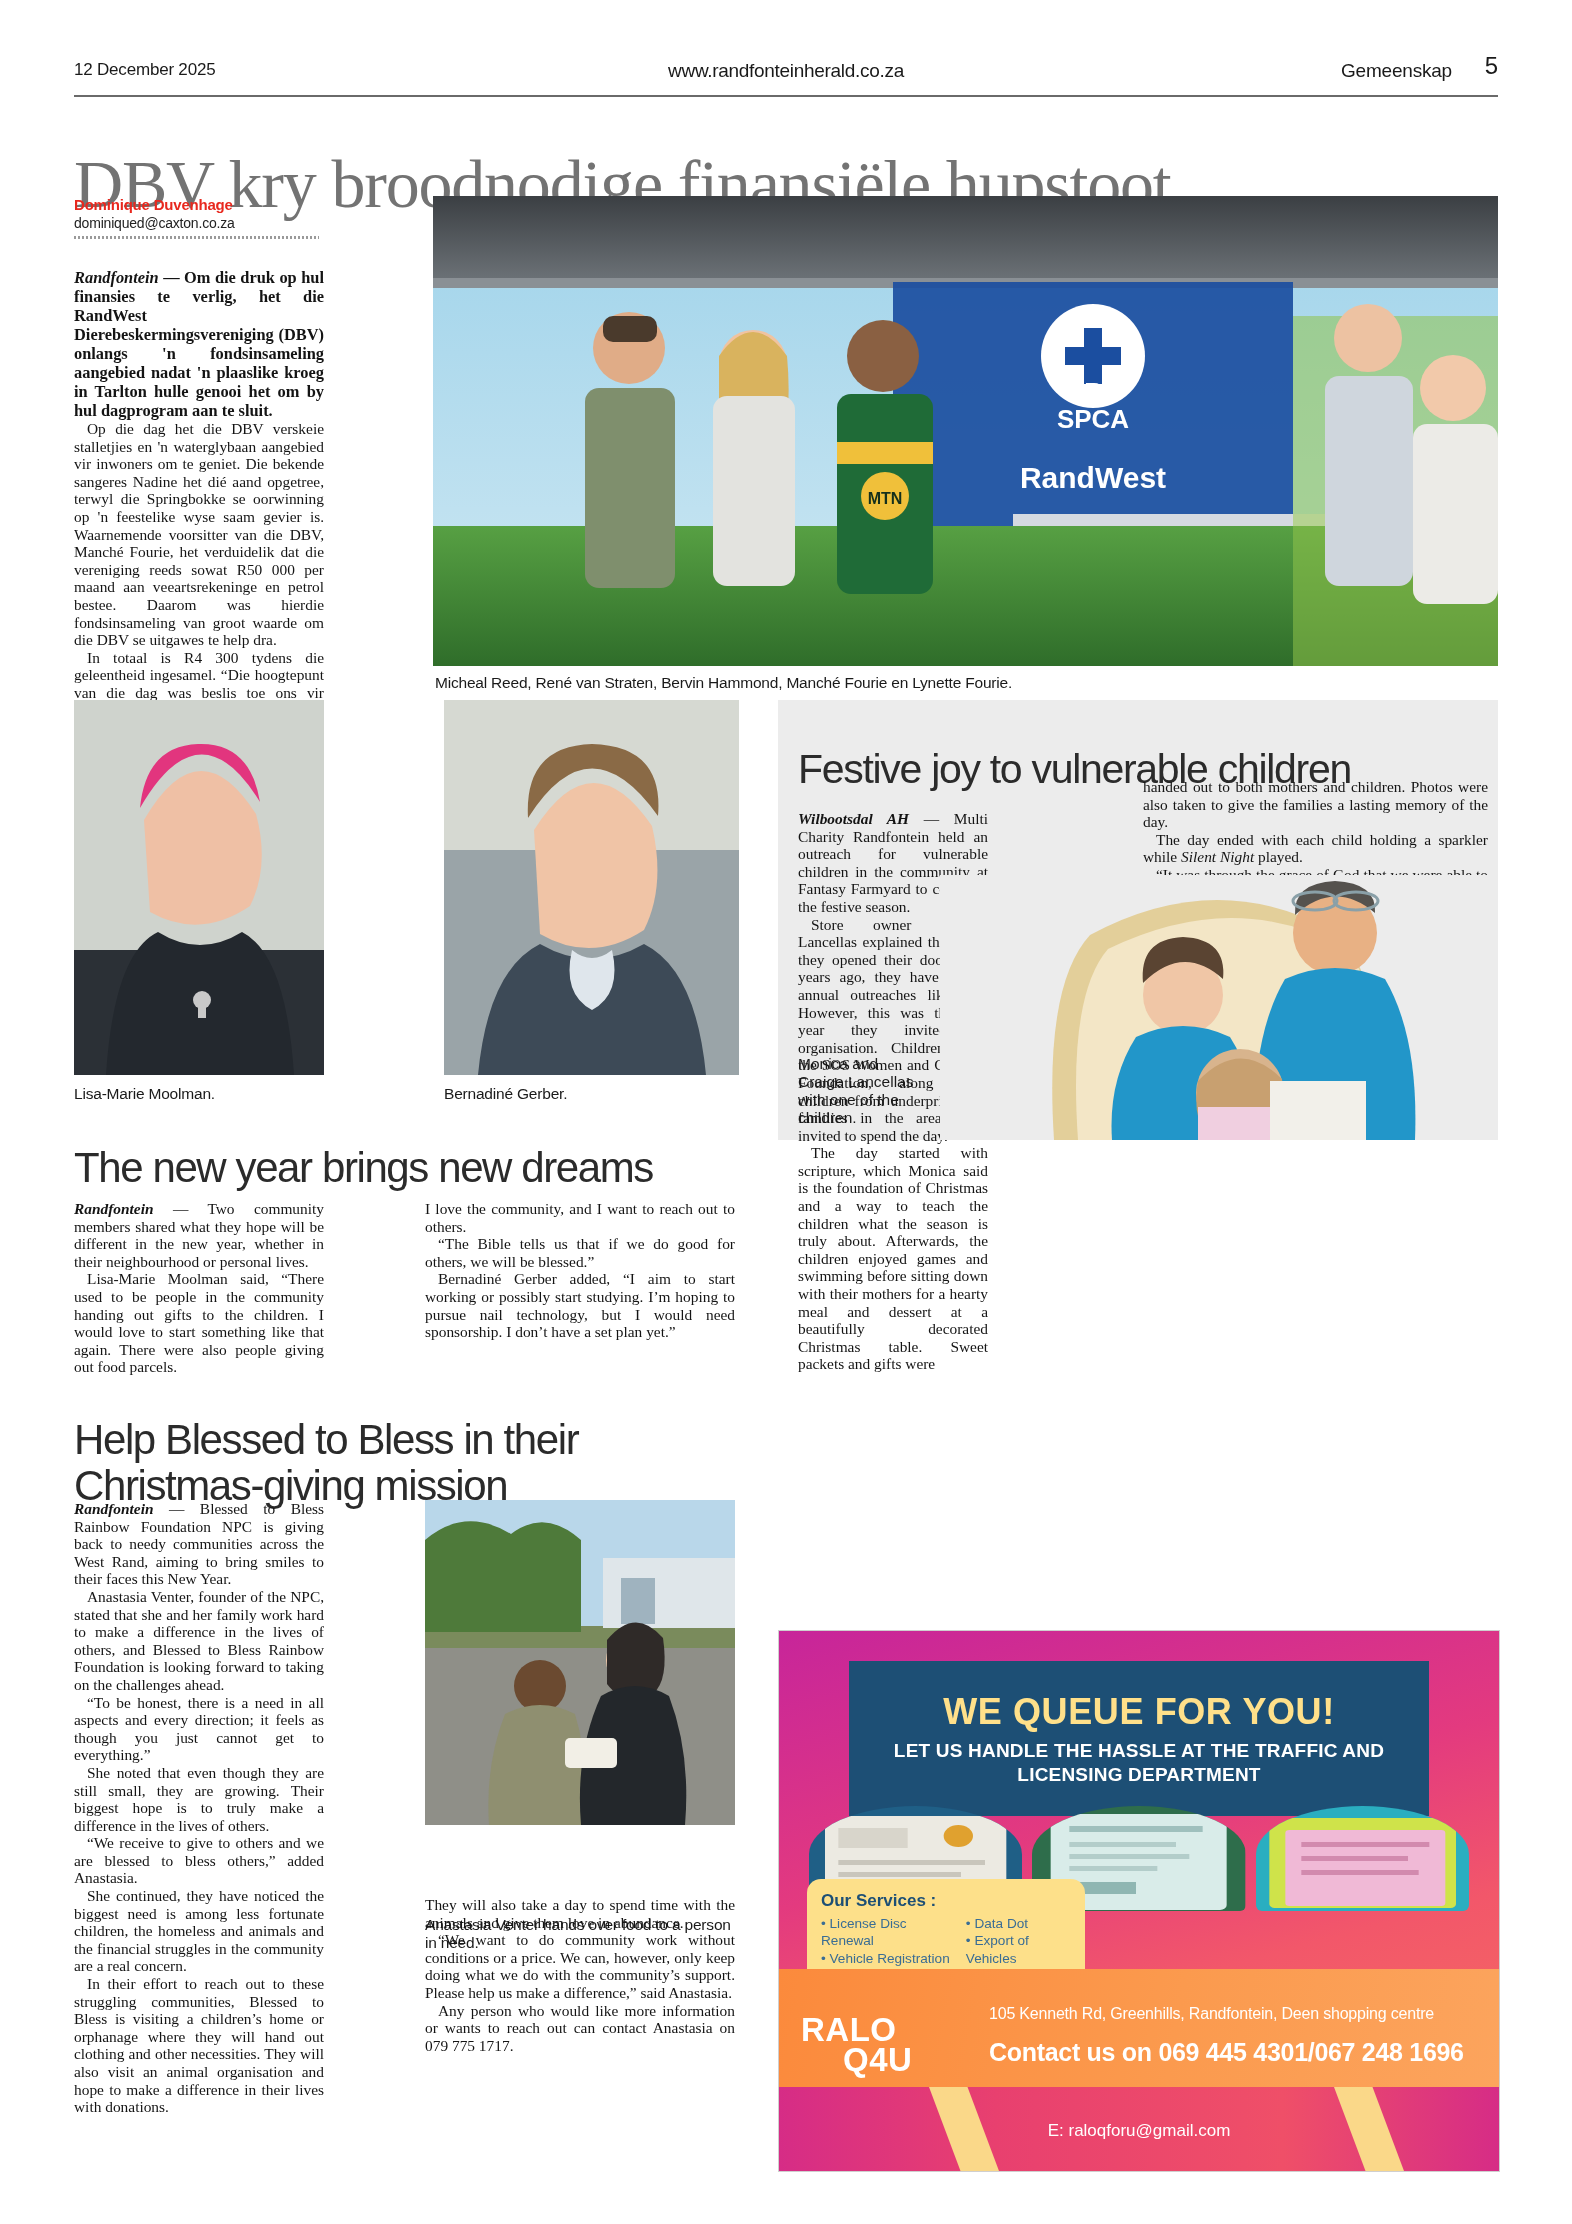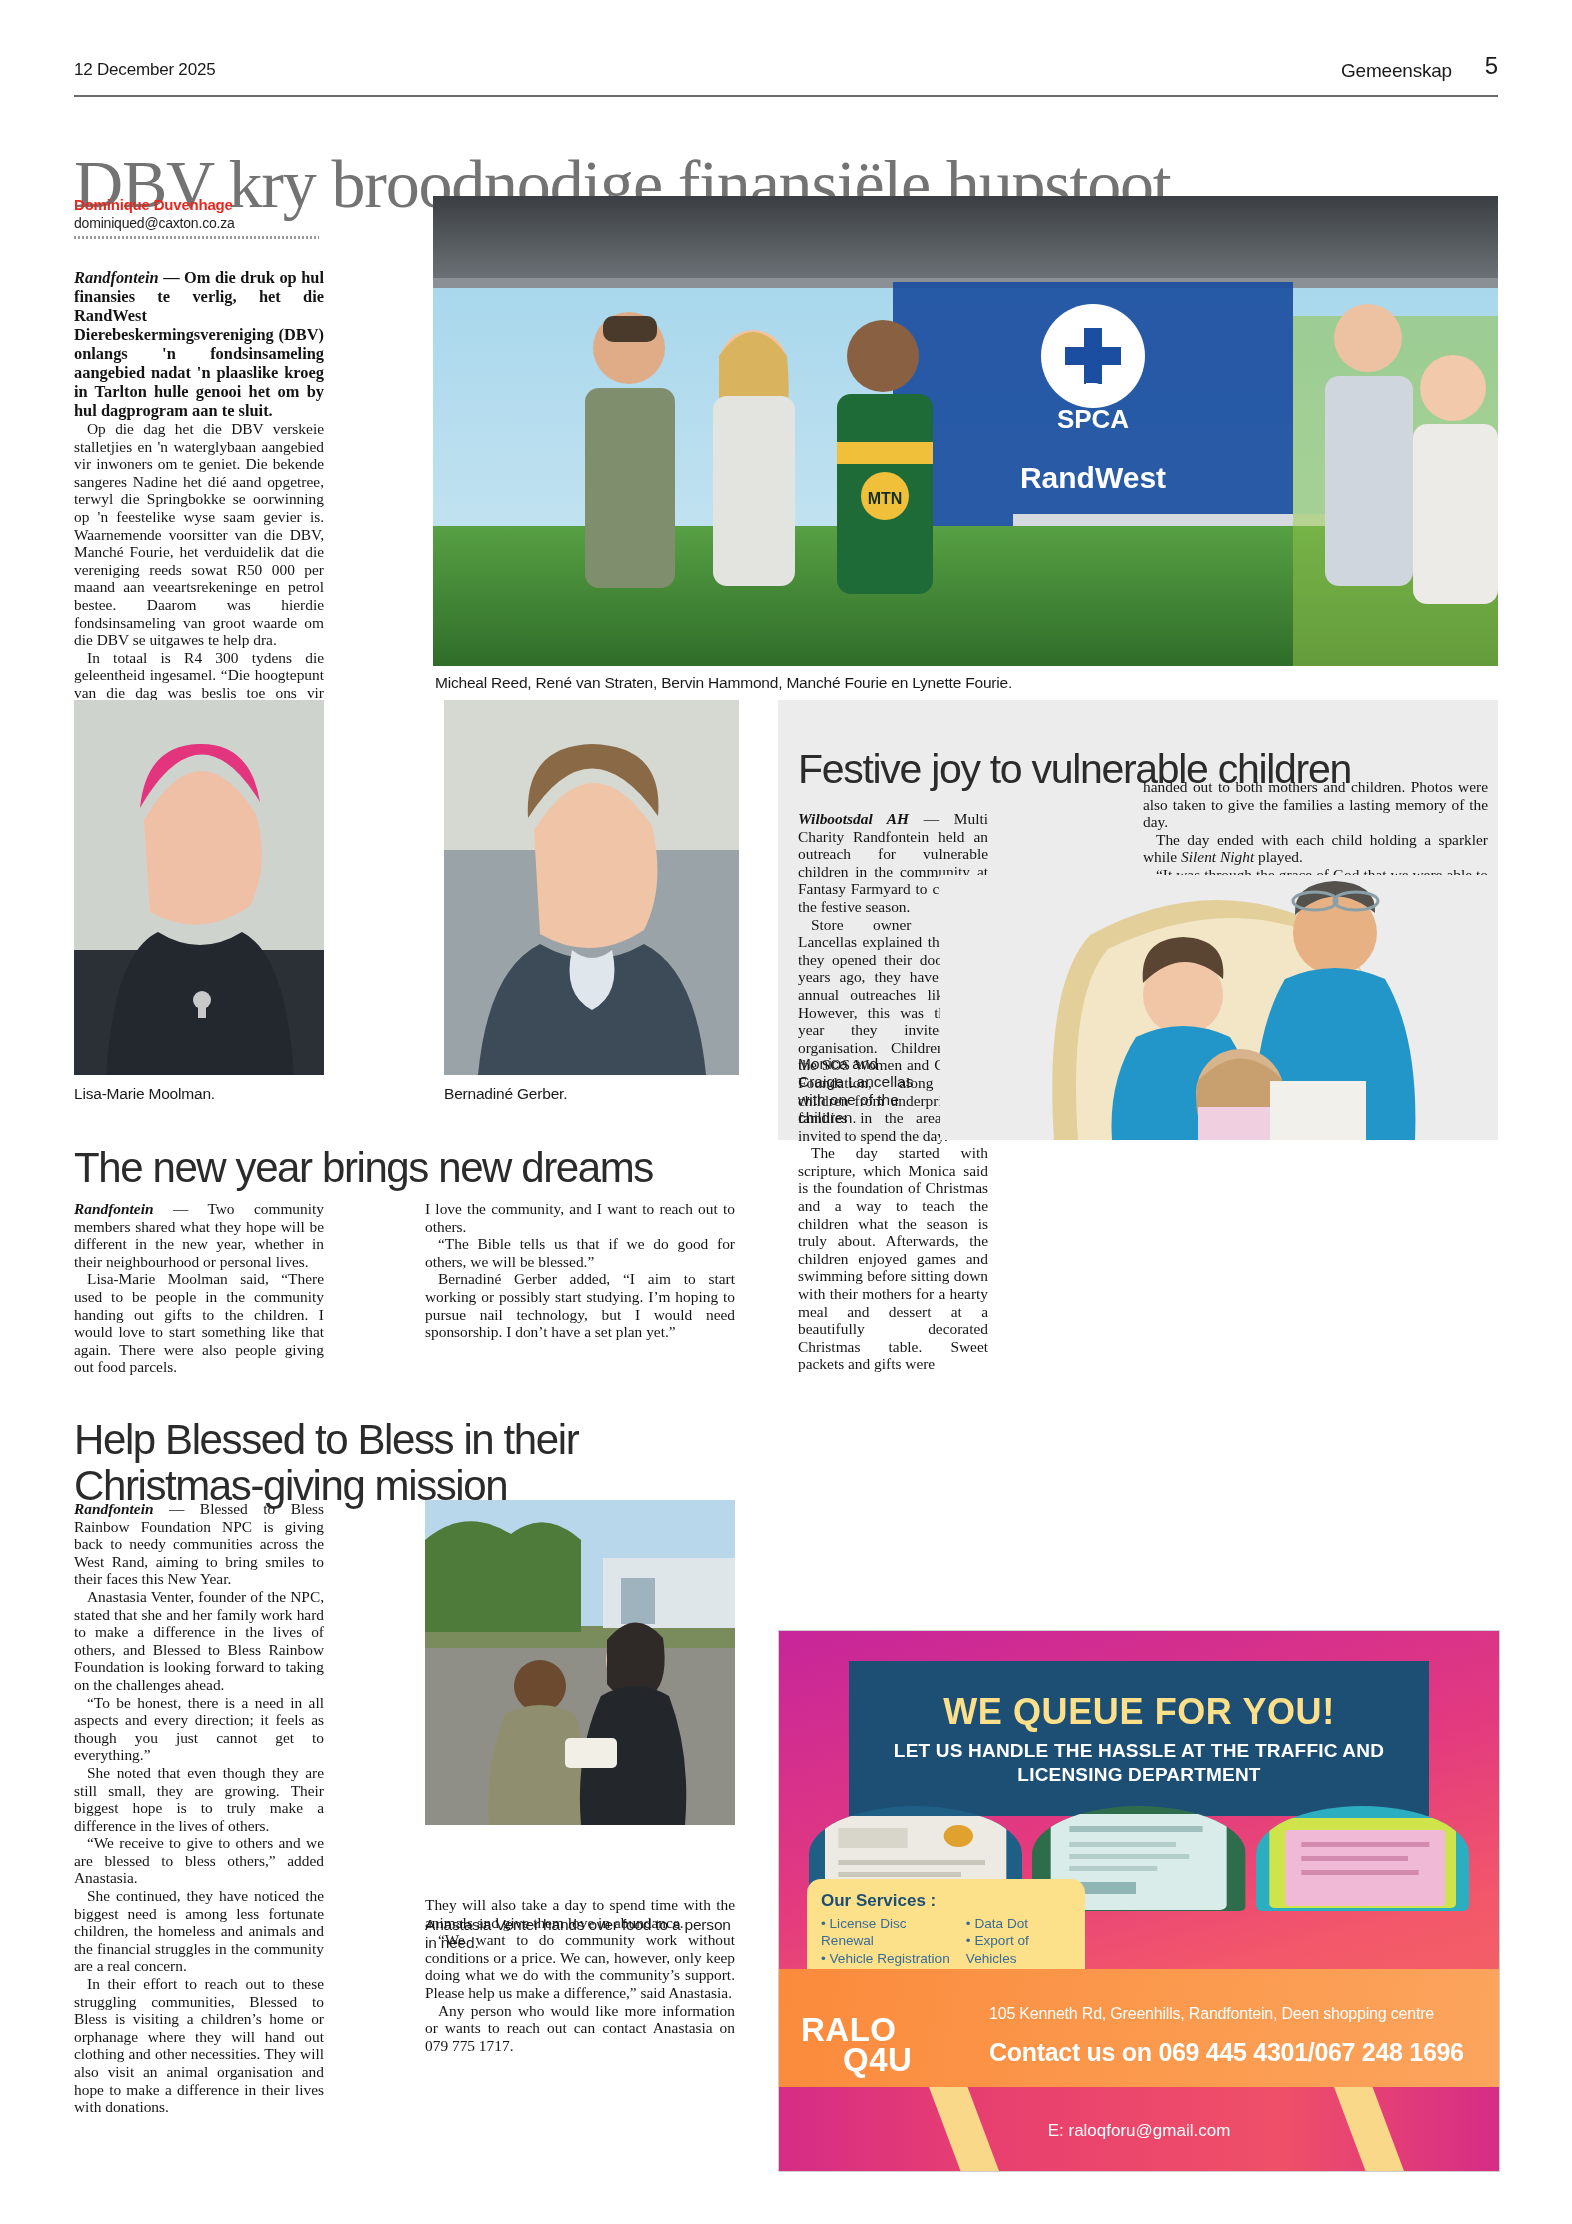--- a/index.html
+++ b/index.html
@@ -109,20 +109,21 @@
      font-family:"Liberation Sans",sans-serif;font-size:17px;color:#ffffff;}
   .ad-chev{position:absolute;bottom:0;width:70px;height:84px;background:#fbe08a;opacity:.95;}
 </style>
 </head>
 <body>
 
 <div class="page">
 
   <div class="masthead">
     <div class="mast-date">12 December 2025</div>
+    <div class="mast-url">www.randfonteinherald.co.za</div>
     <div class="mast-sec">Gemeenskap</div>
     <div class="mast-page">5</div>
   </div>
   <div class="rule"></div>
 
   <h1 class="headline">DBV kry broodnodige finansiële hupstoot</h1>
 
   <div class="byline">
     <div class="name">Dominique Duvenhage</div>
     <div class="mail">dominiqued@caxton.co.za</div>

